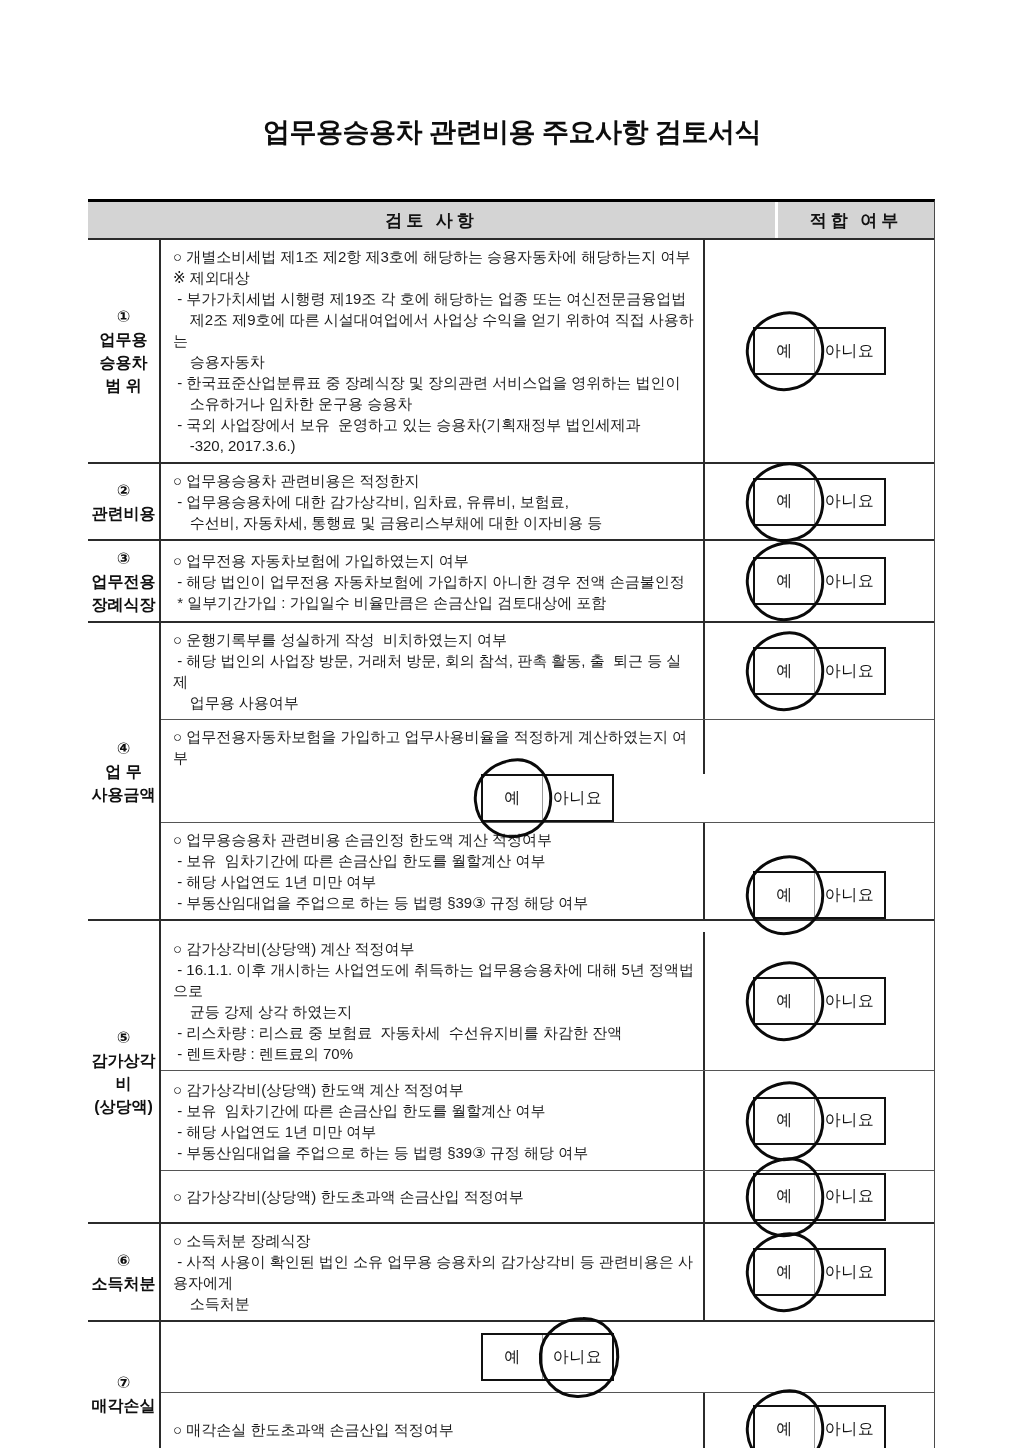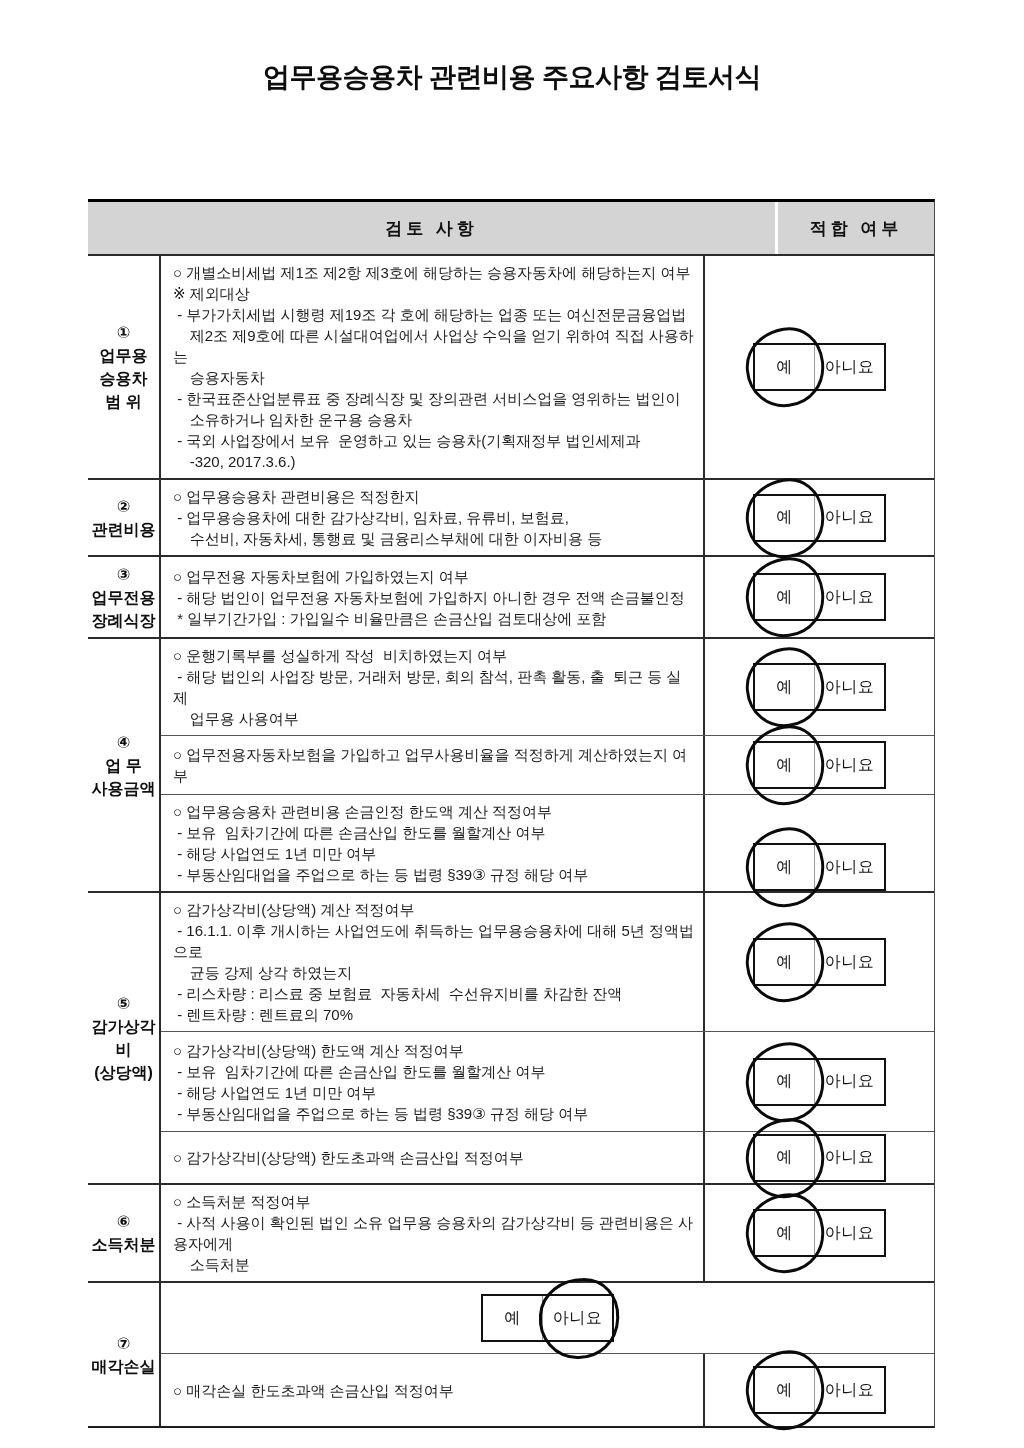--- a/index.html
+++ b/index.html
@@ -6,38 +6,38 @@
   html,body { background:#ffffff; }
   .page {
     position:relative;
     width:1024px; height:1448px;
     background:#ffffff;
     font-family:"Liberation Sans","DejaVu Sans",sans-serif;
     color:#161616;
     overflow:hidden;
   }
   .title {
-    padding-top:59px;
+    padding-top:114px;
     text-align:center;
     font-size:27px;
     font-weight:bold;
     letter-spacing:-0.5px;
     color:#0d0d0d;
   }
   .doc-table {
     position:absolute;
     left:88px; top:199px;
     width:847px;
     border-top:3px solid #000;
     border-bottom:2px solid #1d1d1d;
     border-right:1px solid #4a4a4a;
   }
   .thead {
     display:flex;
-    height:54px;
+    height:38px;
     background:#d4d4d4;
     border-bottom:2px solid #2b2b2b;
   }
   .th {
     display:flex; align-items:center; justify-content:center;
     font-size:17px; font-weight:bold; letter-spacing:4px; color:#111;
   }
   .th-review { width:690px; border-right:3px solid #ffffff; }
   .th-result { flex:1; }
   .group { display:flex; }
@@ -185,21 +185,21 @@
                   <div class="yn-cell yn-yes">예</div>
                   <div class="yn-cell yn-no">아니요</div>
                   <div class="circle on-yes">
                     <svg viewBox="0 0 100 100">
                       <path d="M52 4 C76 2 95 20 96 47 C97 76 77 96 51 97 C25 98 4 78 4 50 C4 23 27 6 52 4" fill="none" stroke="#0a0a0a" stroke-width="3.6" stroke-linecap="round"></path>
                     </svg>
                   </div>
                 </div>
               </div>
             </div>
-            <div class="item" style="min-height: 59px;">
+            <div class="item" style="min-height: 59px; flex-direction: column;">
               <div class="content"><div>○ 업무전용자동차보험을 가입하고 업무사용비율을 적정하게 계산하였는지 여부</div></div>
               <div class="answer">
                 <div class="yn-box">
                   <div class="yn-cell yn-yes">예</div>
                   <div class="yn-cell yn-no">아니요</div>
                   <div class="circle on-yes">
                     <svg viewBox="0 0 100 100">
                       <path d="M52 4 C76 2 95 20 96 47 C97 76 77 96 51 97 C25 98 4 78 4 50 C4 23 27 6 52 4" fill="none" stroke="#0a0a0a" stroke-width="3.6" stroke-linecap="round"></path>
                     </svg>
                   </div>
@@ -222,21 +222,21 @@
             </div>
           </div>
         </div>
         <div class="group">
           <div class="glabel">
             <div>⑤</div>
             <div>감가상각비</div>
             <div>(상당액)</div>
           </div>
           <div class="gitems">
-            <div class="item" style="min-height: 124px;">
+            <div class="item" style="min-height: 124px; margin-top: 11px;">
               <div class="content"><div>○ 감가상각비(상당액) 계산 적정여부</div><div> - 16.1.1. 이후 개시하는 사업연도에 취득하는 업무용승용차에 대해 5년 정액법으로</div><div>    균등 강제 상각 하였는지</div><div> - 리스차량 : 리스료 중 보험료  자동차세  수선유지비를 차감한 잔액</div><div> - 렌트차량 : 렌트료의 70%</div></div>
               <div class="answer">
                 <div class="yn-box">
                   <div class="yn-cell yn-yes">예</div>
                   <div class="yn-cell yn-no">아니요</div>
                   <div class="circle on-yes">
                     <svg viewBox="0 0 100 100">
                       <path d="M52 4 C76 2 95 20 96 47 C97 76 77 96 51 97 C25 98 4 78 4 50 C4 23 27 6 52 4" fill="none" stroke="#0a0a0a" stroke-width="3.6" stroke-linecap="round"></path>
                     </svg>
                   </div>
@@ -273,21 +273,21 @@
             </div>
           </div>
         </div>
         <div class="group">
           <div class="glabel">
             <div>⑥</div>
             <div>소득처분</div>
           </div>
           <div class="gitems">
             <div class="item" style="min-height: 82px;">
-              <div class="content"><div>○ 소득처분 적정여부</div><div> - 사적 사용이 확인된 법인 소유 업무용 승용차의 감가상각비 등 관련비용은 사용자에게</div><div>    소득처분</div></div>
+              <div class="content"><div>○ 소득처분 장례식장</div><div> - 사적 사용이 확인된 법인 소유 업무용 승용차의 감가상각비 등 관련비용은 사용자에게</div><div>    소득처분</div></div>
               <div class="answer">
                 <div class="yn-box">
                   <div class="yn-cell yn-yes">예</div>
                   <div class="yn-cell yn-no">아니요</div>
                   <div class="circle on-yes">
                     <svg viewBox="0 0 100 100">
                       <path d="M52 4 C76 2 95 20 96 47 C97 76 77 96 51 97 C25 98 4 78 4 50 C4 23 27 6 52 4" fill="none" stroke="#0a0a0a" stroke-width="3.6" stroke-linecap="round"></path>
                     </svg>
                   </div>
                 </div>

